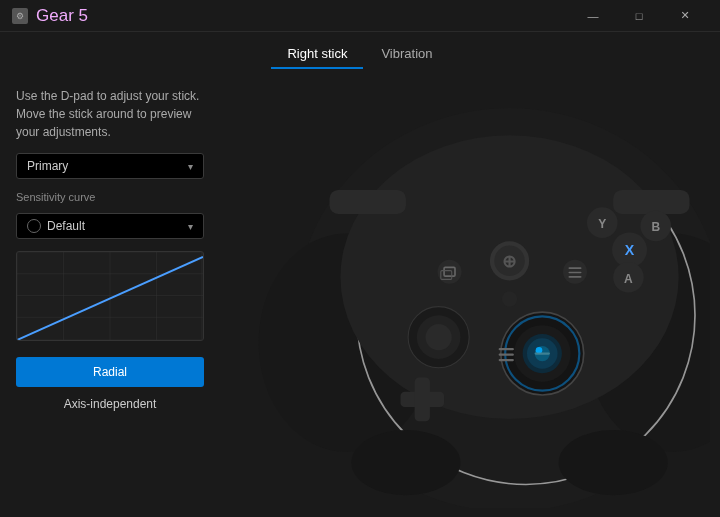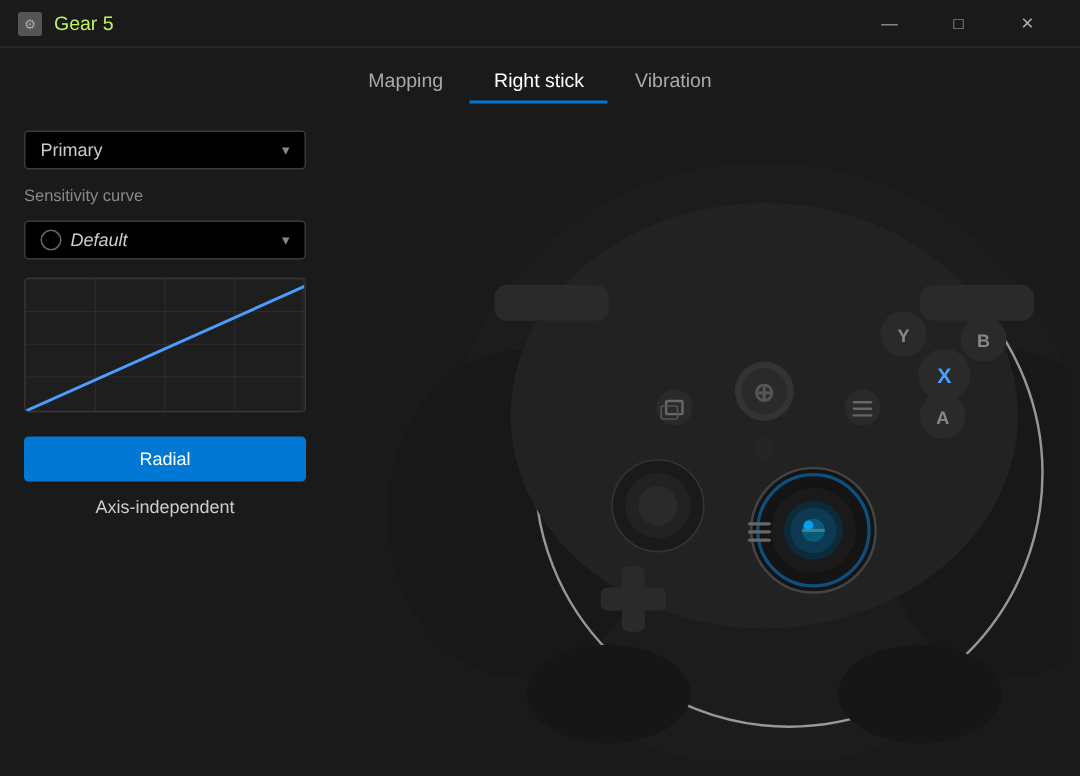--- a/index.html
+++ b/index.html
@@ -32,22 +32,22 @@
     .app-icon {
       width: 16px;
       height: 16px;
       background: #555;
       border-radius: 2px;
       display: flex; align-items: center; justify-content: center;
       font-size: 9px;
       color: #aaa;
     }
     .app-title {
-      color: #bef264;
-      font-size: 13px;
+      color: #f0abfc;
+      font-size: 17px;
       font-weight: 400;
     }
     .title-bar-controls {
       display: flex;
       gap: 0;
     }
     .title-bar-btn {
       width: 46px;
       height: 32px;
       background: transparent;
@@ -130,21 +130,20 @@
     }
     .dropdown .chevron {
       font-size: 10px;
       color: #888;
     }
 
     .dropdown-row {
       display: flex;
       align-items: flex-end;
       gap: 6px;
-      font-style: italic;
     }
     .dropdown-icon {
       width: 14px;
       height: 14px;
       border: 1px solid #666;
       border-radius: 50%;
       flex-shrink: 0;
     }
 
     
@@ -199,29 +198,31 @@
     <span class="app-title">Gear 5</span>
   </div>
   <div class="title-bar-controls">
     <button class="title-bar-btn">—</button>
     <button class="title-bar-btn">□</button>
     <button class="title-bar-btn close">✕</button>
   </div>
 </div>
 
 <div class="nav-bar">
-  <div class="nav-tab">Mapping</div>
   <div class="nav-tab active">Right stick</div>
   <div class="nav-tab">Vibration</div>
 </div>
 
 <div class="main-content">
 
   <div class="left-panel">
 
+    <div class="instructions" style="white-space: pre-line;">Use the D-pad to adjust your stick.
+Move the stick around to preview
+your adjustments.</div>
 
     <div class="dropdown-group">
       <div class="dropdown">
         <span>Primary</span>
         <span class="chevron">▾</span>
       </div>
     </div>
 
     <div class="dropdown-group">
       <div class="dropdown-label">Sensitivity curve</div>

